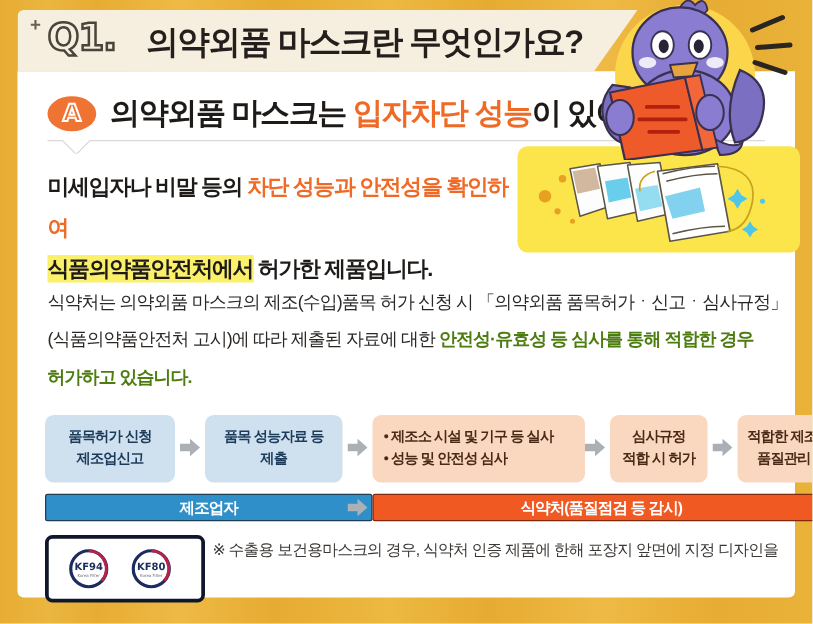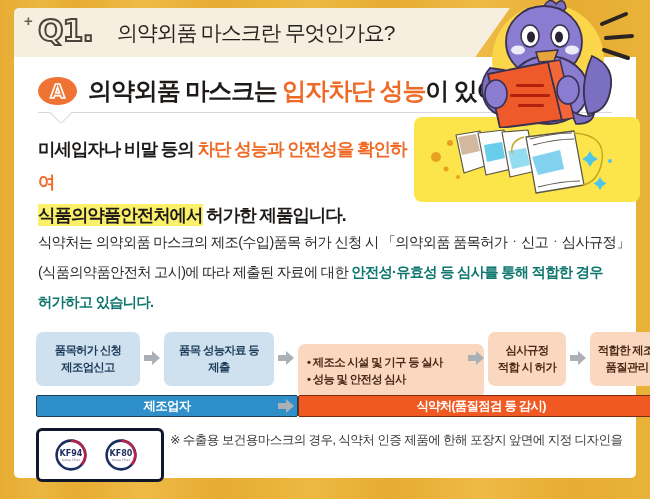--- a/index.html
+++ b/index.html
@@ -34,21 +34,21 @@
   .q-num{
     position:absolute;left:24px;top:6px;
     font-size:30px;font-weight:700;line-height:34px;
     color:#f6efdf;
     -webkit-text-stroke:2px #4a443c;
     letter-spacing:-1px;
     font-family:"DejaVu Sans",sans-serif;
   }
   .q-text{
     position:absolute;left:103px;top:11px;
-    font-size:21px;font-weight:400;line-height:28px;
+    font-size:26px;font-weight:700;line-height:28px;
     color:#241f1c;letter-spacing:-1.2px;
     white-space:nowrap;
   }
   
   .panel{
     position:absolute;left:14px;top:57px;width:622px;height:421px;
     background:#ffffff;
     border-bottom-left-radius:5px;border-bottom-right-radius:5px;
   }
   
@@ -96,21 +96,21 @@
   .maskbox{
     position:absolute;left:400px;top:60px;width:226px;height:85px;
     background:#fbe54b;border-radius:8px;overflow:hidden;
   }
   
   .body-p{
     position:absolute;left:24px;top:170px;width:596px;
     font-size:14.3px;line-height:30px;letter-spacing:-0.7px;
     color:#2a2724;
   }
-  .body-p b{font-weight:700;color:#0f766e;}
+  .body-p b{font-weight:700;color:#4d7c0f;}
   
   .flow{position:absolute;left:22px;top:275px;width:580px;height:60px;}
   .fbox{
     position:absolute;top:0;height:54px;border-radius:7px;
     display:flex;flex-direction:column;justify-content:center;
     text-align:center;
     font-size:11.4px;font-weight:700;letter-spacing:-0.7px;
     line-height:17px;color:#1c3b5a;
   }
   .fbox.blue{background:#cfe0ee;}
@@ -223,21 +223,21 @@
       <svg class="arrow" style="left:108px;" viewBox="0 0 16 14">
           <path d="M0 4 h8 V0 l8 7 -8 7 v-4 H0 z" fill="#aab0b6"></path>
         </svg>
       <div class="fbox blue" style="left:128px;width:110px;">
         <div>품목 성능자료 등</div>
         <div>제출</div>
       </div>
       <svg class="arrow" style="left:242px;" viewBox="0 0 16 14">
           <path d="M0 4 h8 V0 l8 7 -8 7 v-4 H0 z" fill="#aab0b6"></path>
         </svg>
-      <div class="fbox peach bullets" style="left:262px;width:186px;margin-top:12px;">
+      <div class="fbox peach bullets" style="left:262px;width:170px;">
         <div>• 제조소 시설 및 기구 등 실사</div>
         <div>• 성능 및 안전성 심사</div>
       </div>
       <svg class="arrow" style="left:432px;" viewBox="0 0 16 14">
           <path d="M0 4 h8 V0 l8 7 -8 7 v-4 H0 z" fill="#aab0b6"></path>
         </svg>
       <div class="fbox peach" style="left:452px;width:78px;">
         <div>심사규정</div>
         <div>적합 시 허가</div>
       </div>

